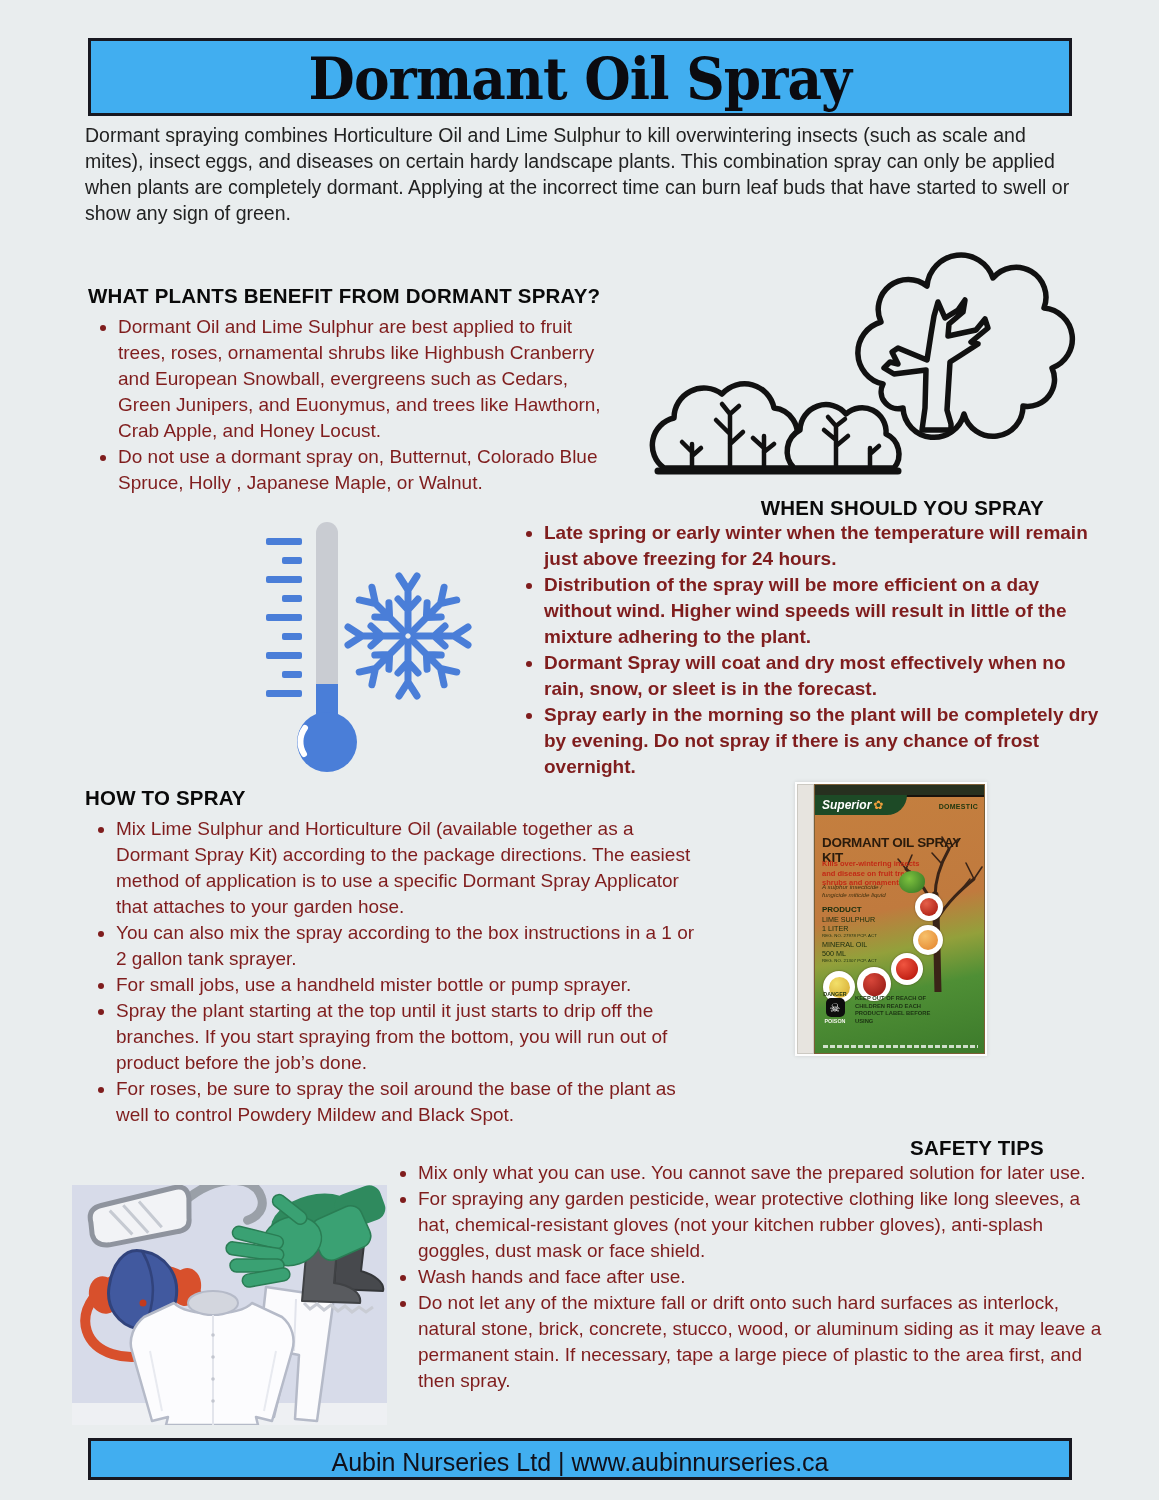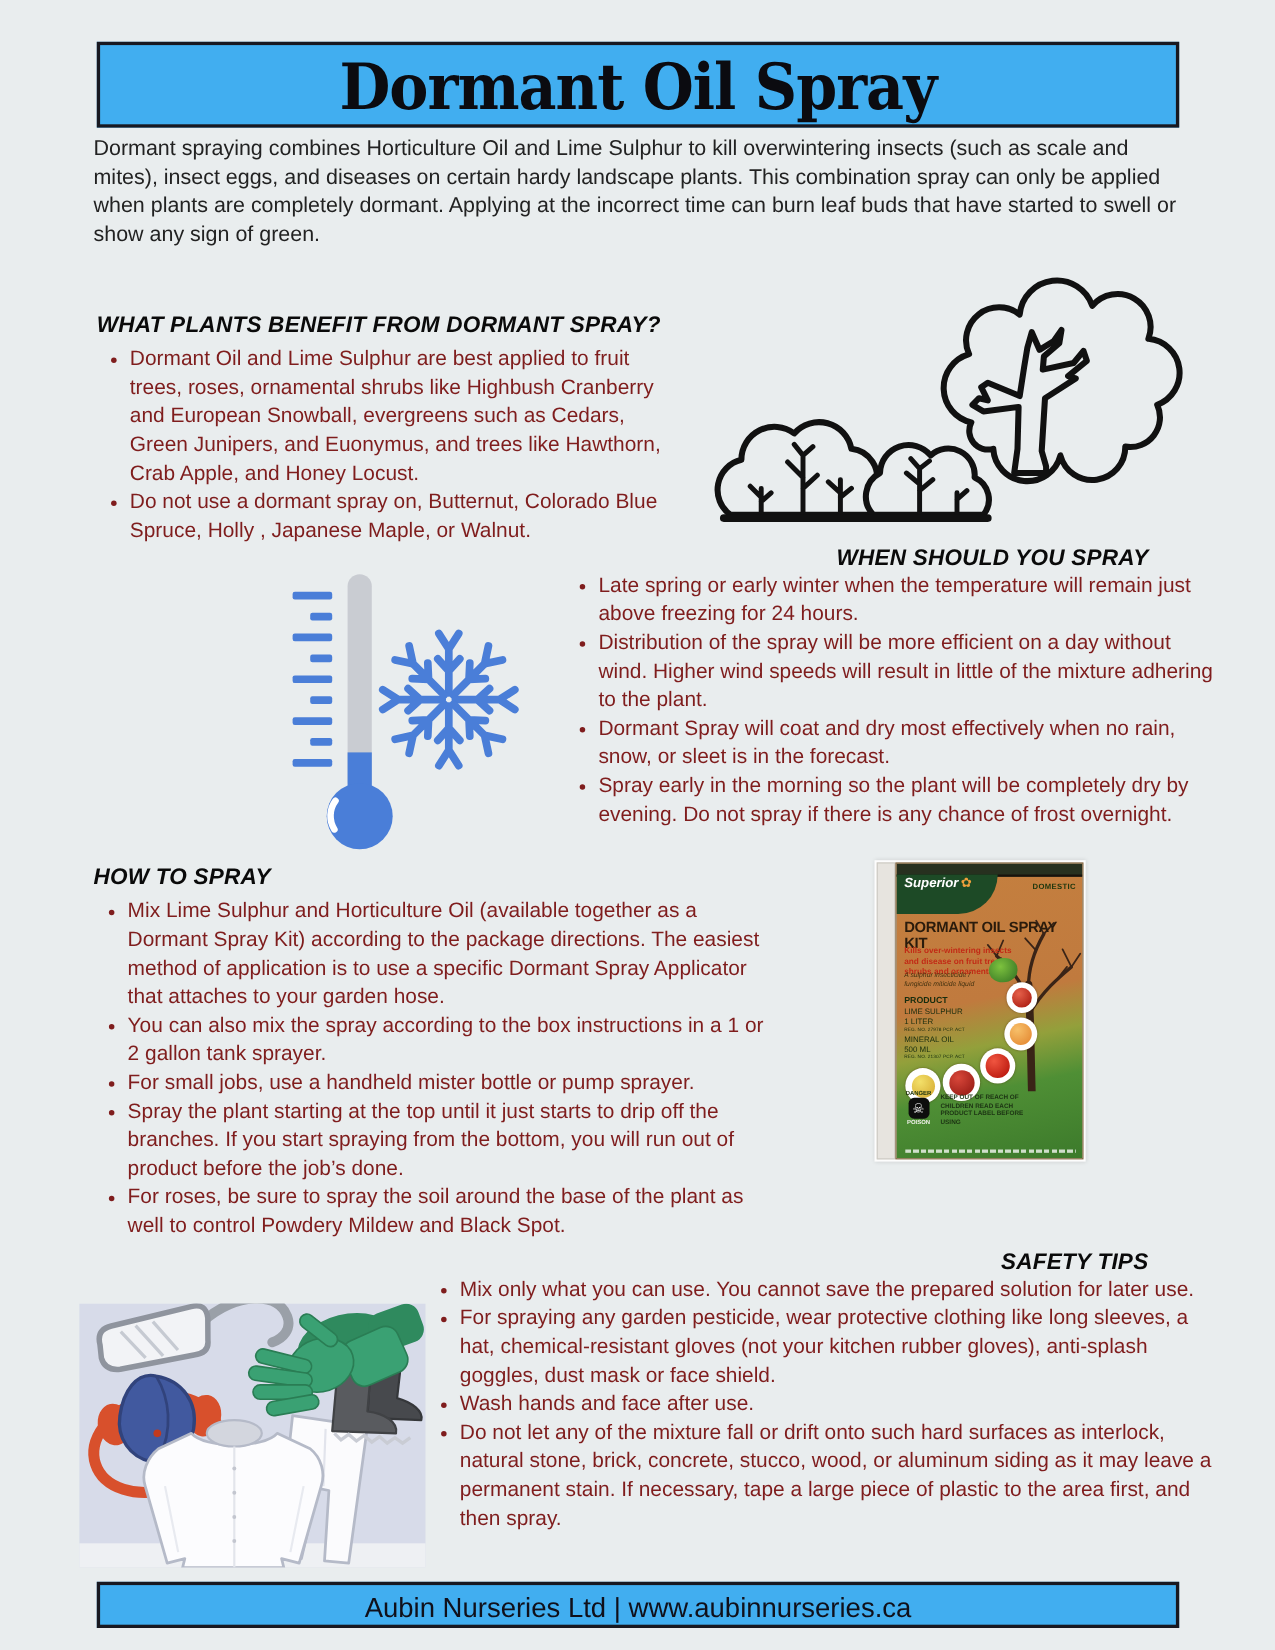--- a/index.html
+++ b/index.html
@@ -10,46 +10,46 @@
           box-sizing:border-box;display:flex;align-items:flex-end;justify-content:center;}
   .title-banner{top:38px;height:78px;}
   .title-banner h1{margin:0;font-family:"DejaVu Serif",serif;font-weight:700;font-size:58px;
                    color:#0b0b10;white-space:nowrap;transform:scaleX(.92);letter-spacing:-1px;}
   .footer-banner{top:1438px;height:42px;}
   .footer-banner .ftxt{font-size:25px;color:#10101a;}
 
   .intro{position:absolute;left:85px;top:122px;width:992px;margin:0;
          font-size:19.5px;line-height:26px;color:#222;}
 
-  h2.sec{position:absolute;margin:0;font-size:20.5px;font-weight:700;color:#0a0a0a;letter-spacing:.2px;font-style:italic;}
+  h2.sec{position:absolute;margin:0;font-size:20.5px;font-weight:700;color:#0a0a0a;letter-spacing:.2px;}
   ul.blist{position:absolute;margin:0;list-style:disc outside;padding-left:22px;}
   ul.blist li{font-size:19px;line-height:26px;color:#7f1d1d;}
 
   #benefit-h{left:88px;top:284px;}
   #benefit-list{left:96px;top:314px;width:484px;}
   #when-h{left:520px;top:496px;width:524px;text-align:right;}
-  #when-list{left:522px;top:520px;width:566px;}
+  #when-list{left:522px;top:520px;width:566px;font-weight:bold;}
   #how-h{left:85px;top:786px;text-align:right;}
   #how-list{left:94px;top:816px;width:592px;}
   #safety-h{left:520px;top:1136px;width:524px;text-align:right;}
   #safety-list{left:396px;top:1160px;width:696px;}
 
   .trees{position:absolute;left:640px;top:238px;}
   .thermo{position:absolute;left:238px;top:512px;}
   .ppe{position:absolute;left:72px;top:1185px;width:315px;height:240px;}
 
   
   .product-photo{position:absolute;left:795px;top:782px;width:192px;height:274px;background:#fdfdfd;
                  box-shadow:0 0 4px rgba(0,0,0,.12);display:flex;padding:2px;box-sizing:border-box;}
   .box-side{width:17px;background:#e7e4df;border:1px solid #ccc9c2;box-sizing:border-box;}
   .box-front{position:relative;flex:1;overflow:hidden;border:1px solid #7c5e36;box-sizing:border-box;
              background:linear-gradient(168deg,#c5803f 0%,#c07a3e 46%,#93a03b 60%,#4f8f35 74%,#3c7a2b 100%);}
   .box-lid{height:10px;background:#27301f;border-bottom:2px solid #18120c;}
-  .brand-swoosh{position:absolute;top:10px;left:0;width:92px;height:36px;background:#1d4a26;
-                border-radius:0 0 40px 0;display:flex;align-items:flex-start;padding-left:7px;box-sizing:border-box;}
+  .brand-swoosh{position:absolute;top:10px;left:0;width:92px;height:20px;background:#1d4a26;
+                border-radius:0 0 40px 0;display:flex;align-items:center;padding-left:7px;box-sizing:border-box;}
   .brand{color:#fff;font-style:italic;font-weight:700;font-size:12px;}
   .brand-flower{color:#f0a03c;font-family:"DejaVu Sans",sans-serif;font-size:12px;margin-left:2px;}
   .domestic{position:absolute;top:18px;right:6px;font-size:7px;font-weight:700;color:#20380f;letter-spacing:.3px;}
   .box-title{position:absolute;top:50px;left:7px;right:16px;font-size:13.5px;font-weight:800;
              color:#2a1b0c;letter-spacing:-.3px;line-height:15px;}
   .box-sub{position:absolute;top:74px;left:7px;width:105px;font-size:7.5px;font-weight:700;
            color:#c22b16;line-height:9.5px;}
   .box-type{position:absolute;top:98px;left:7px;width:72px;font-size:6.2px;font-style:italic;
             color:#40300f;line-height:8px;}
   .box-included{position:absolute;top:120px;left:7px;color:#182d0e;}

